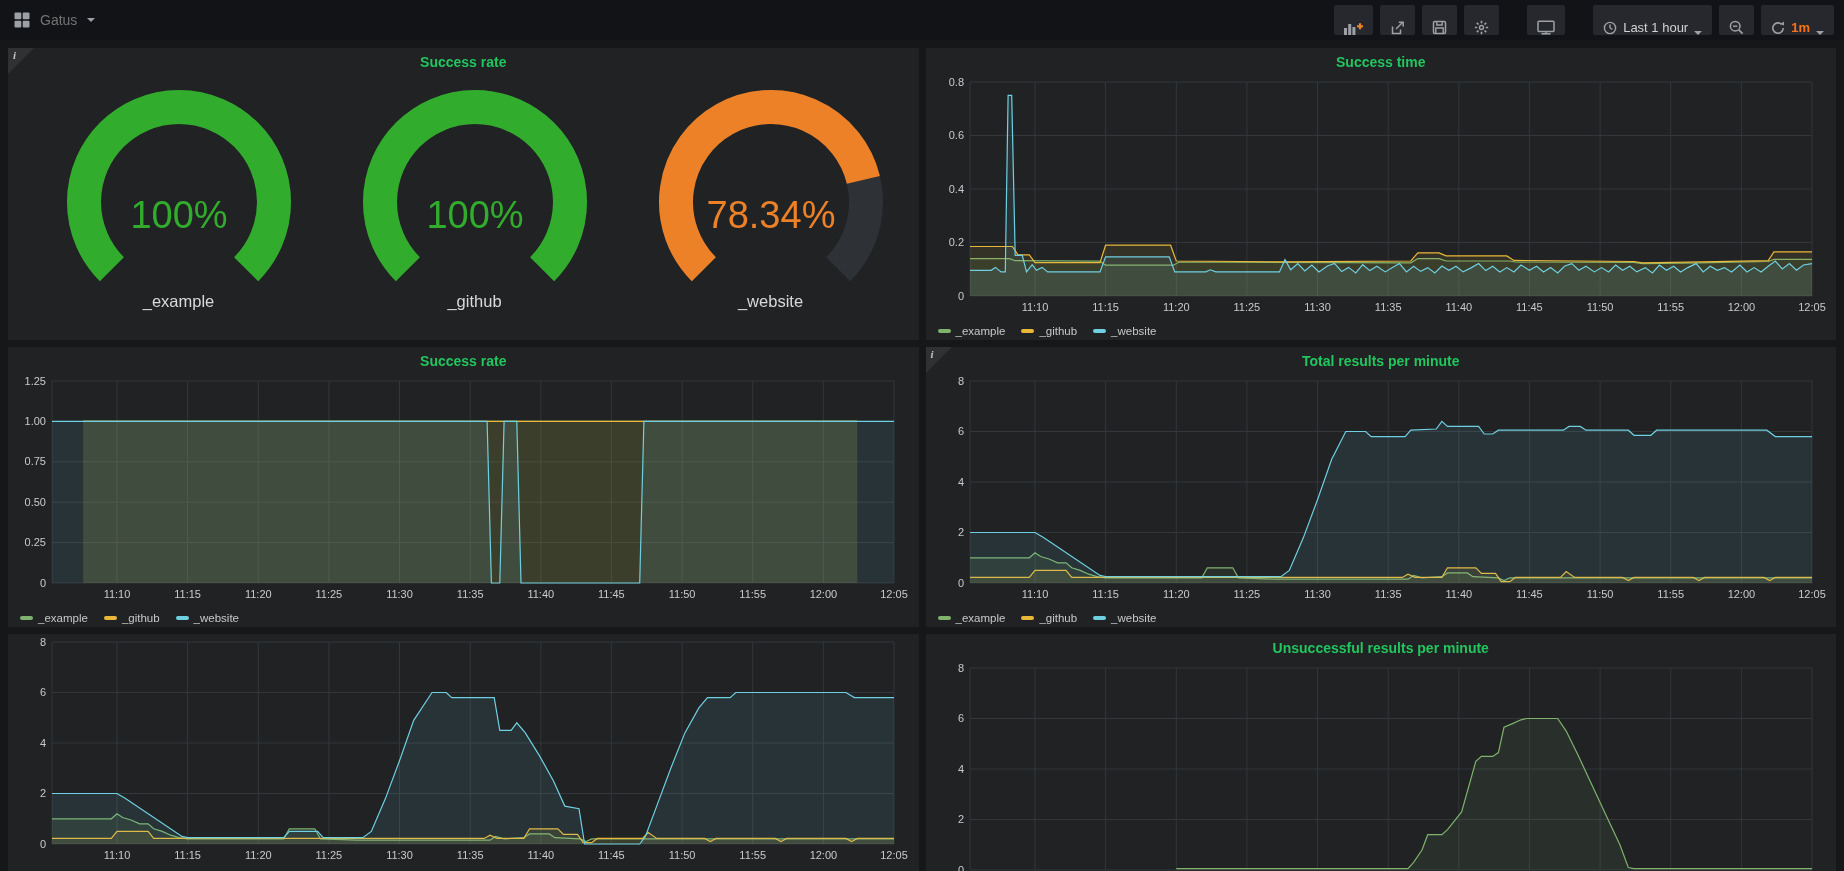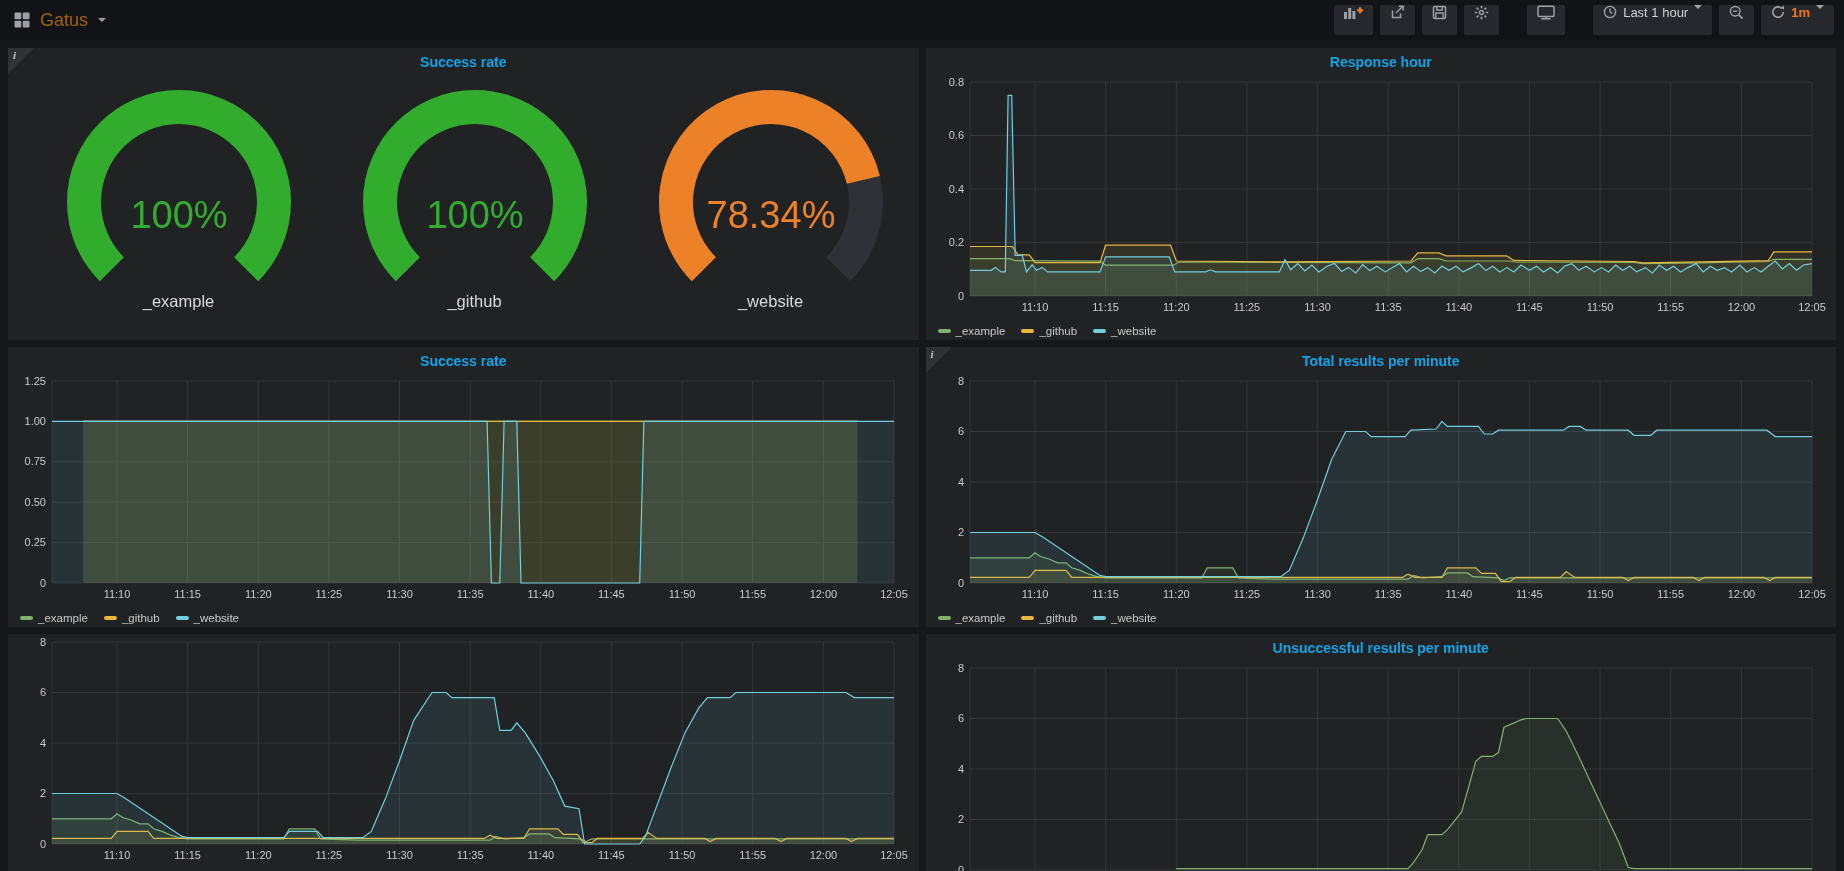--- a/index.html
+++ b/index.html
@@ -1,31 +1,31 @@
 <!DOCTYPE html>
 <html><head>
 <meta charset="utf-8">
 <style>
   * { margin:0; padding:0; box-sizing:border-box; }
   html,body { width:1844px; height:871px; overflow:hidden; background:#161719;
     font-family:"Liberation Sans", sans-serif; }
   
   .navbar { height:40px; background:#111316; display:flex; align-items:center; padding:0 10px 0 14px; }
   .nav-left { display:flex; align-items:center; gap:10px; cursor:pointer; }
-  .brand-title { color:#a16207; font-size:18px; }
+  .brand-title { color:#737373; font-size:14px; }
   .caret { width:0; height:0; border-left:4px solid transparent; border-right:4px solid transparent; border-top:4px solid #9da0a5; display:inline-block; }
   .nav-right { margin-left:auto; display:flex; align-items:center; gap:7px; }
-  .nav-btn { height:30px; background:#26282d; border-radius:2px; display:flex; align-items:flex-start; padding:0 10px; gap:6px; color:#d0d2d4; font-size:13px; cursor:pointer; border:none; }
+  .nav-btn { height:30px; background:#26282d; border-radius:2px; display:flex; align-items:flex-end; padding:0 10px; gap:6px; color:#d0d2d4; font-size:13px; cursor:pointer; border:none; }
   .group-gap { width:14px; }
   .orange-txt { color:#f97316; font-weight:bold; font-size:13px; }
   
   .dash { padding:8px; display:grid; grid-template-columns:1fr 1fr; gap:7px; }
   .panel { background:#202224; position:relative; }
   .r1 { height:292px; } .r2 { height:280px; } .r3 { height:280px; }
-  .panel-title { height:26px; text-align:center; color:#0ea5e9; font-size:14px; font-weight:600; line-height:28px; cursor:pointer; }
+  .panel-title { height:26px; text-align:center; color:#22c55e; font-size:14px; font-weight:600; line-height:28px; cursor:pointer; }
   .info-corner { position:absolute; top:0; left:0; width:0; height:0;
     border-top:26px solid rgba(255,255,255,.07); border-right:26px solid transparent; }
   .info-i { position:absolute; top:1px; left:5px; font:italic bold 11px "Liberation Serif", serif; color:#c3c5c7; z-index:2; }
   
   .chart-wrap { padding:0 8px; }
   .chart-legend { display:flex; gap:16px; align-items:center; height:22px; padding:0 12px; }
   .legend-item { display:flex; align-items:center; gap:5px; color:#c7c8ca; font-size:11.5px; cursor:pointer; }
   .legend-marker { width:13px; height:4px; border-radius:2px; }
   
   .gauge-row { display:flex; justify-content:flex-end; padding-top:4px; }
@@ -131,21 +131,21 @@
           </svg><div class="gauge-label">_github</div></div>
         <div class="gauge"><svg width="296" height="214" viewBox="0 0 296 214">
             <path d="M 80.82 191.18 A 95 95 0 1 1 215.18 191.18" stroke="#2e3136" stroke-width="34" fill="none"></path>
             <path d="M 80.82 191.18 A 95 95 0 1 1 240.38 101.85" stroke="#ed8128" stroke-width="34" fill="none"></path>
             <text x="148" y="150" text-anchor="middle" font-size="38" fill="#ed8128">78.34%</text>
           </svg><div class="gauge-label">_website</div></div>
       </div>
   </section>
 
   <section class="panel r1">
-    <div class="panel-title">Response hour</div>
+    <div class="panel-title">Success time</div>
     <div class="chart-wrap"><svg width="894" height="242" viewBox="0 0 894 242">
           <g stroke="#33363a" stroke-width="1">
             <line x1="36" y1="8" x2="36" y2="222"></line>
             <line x1="101.0" y1="8" x2="101.0" y2="222"></line>
             <line x1="171.6" y1="8" x2="171.6" y2="222"></line>
             <line x1="242.3" y1="8" x2="242.3" y2="222"></line>
             <line x1="312.9" y1="8" x2="312.9" y2="222"></line>
             <line x1="383.5" y1="8" x2="383.5" y2="222"></line>
             <line x1="454.2" y1="8" x2="454.2" y2="222"></line>
             <line x1="524.8" y1="8" x2="524.8" y2="222"></line>

